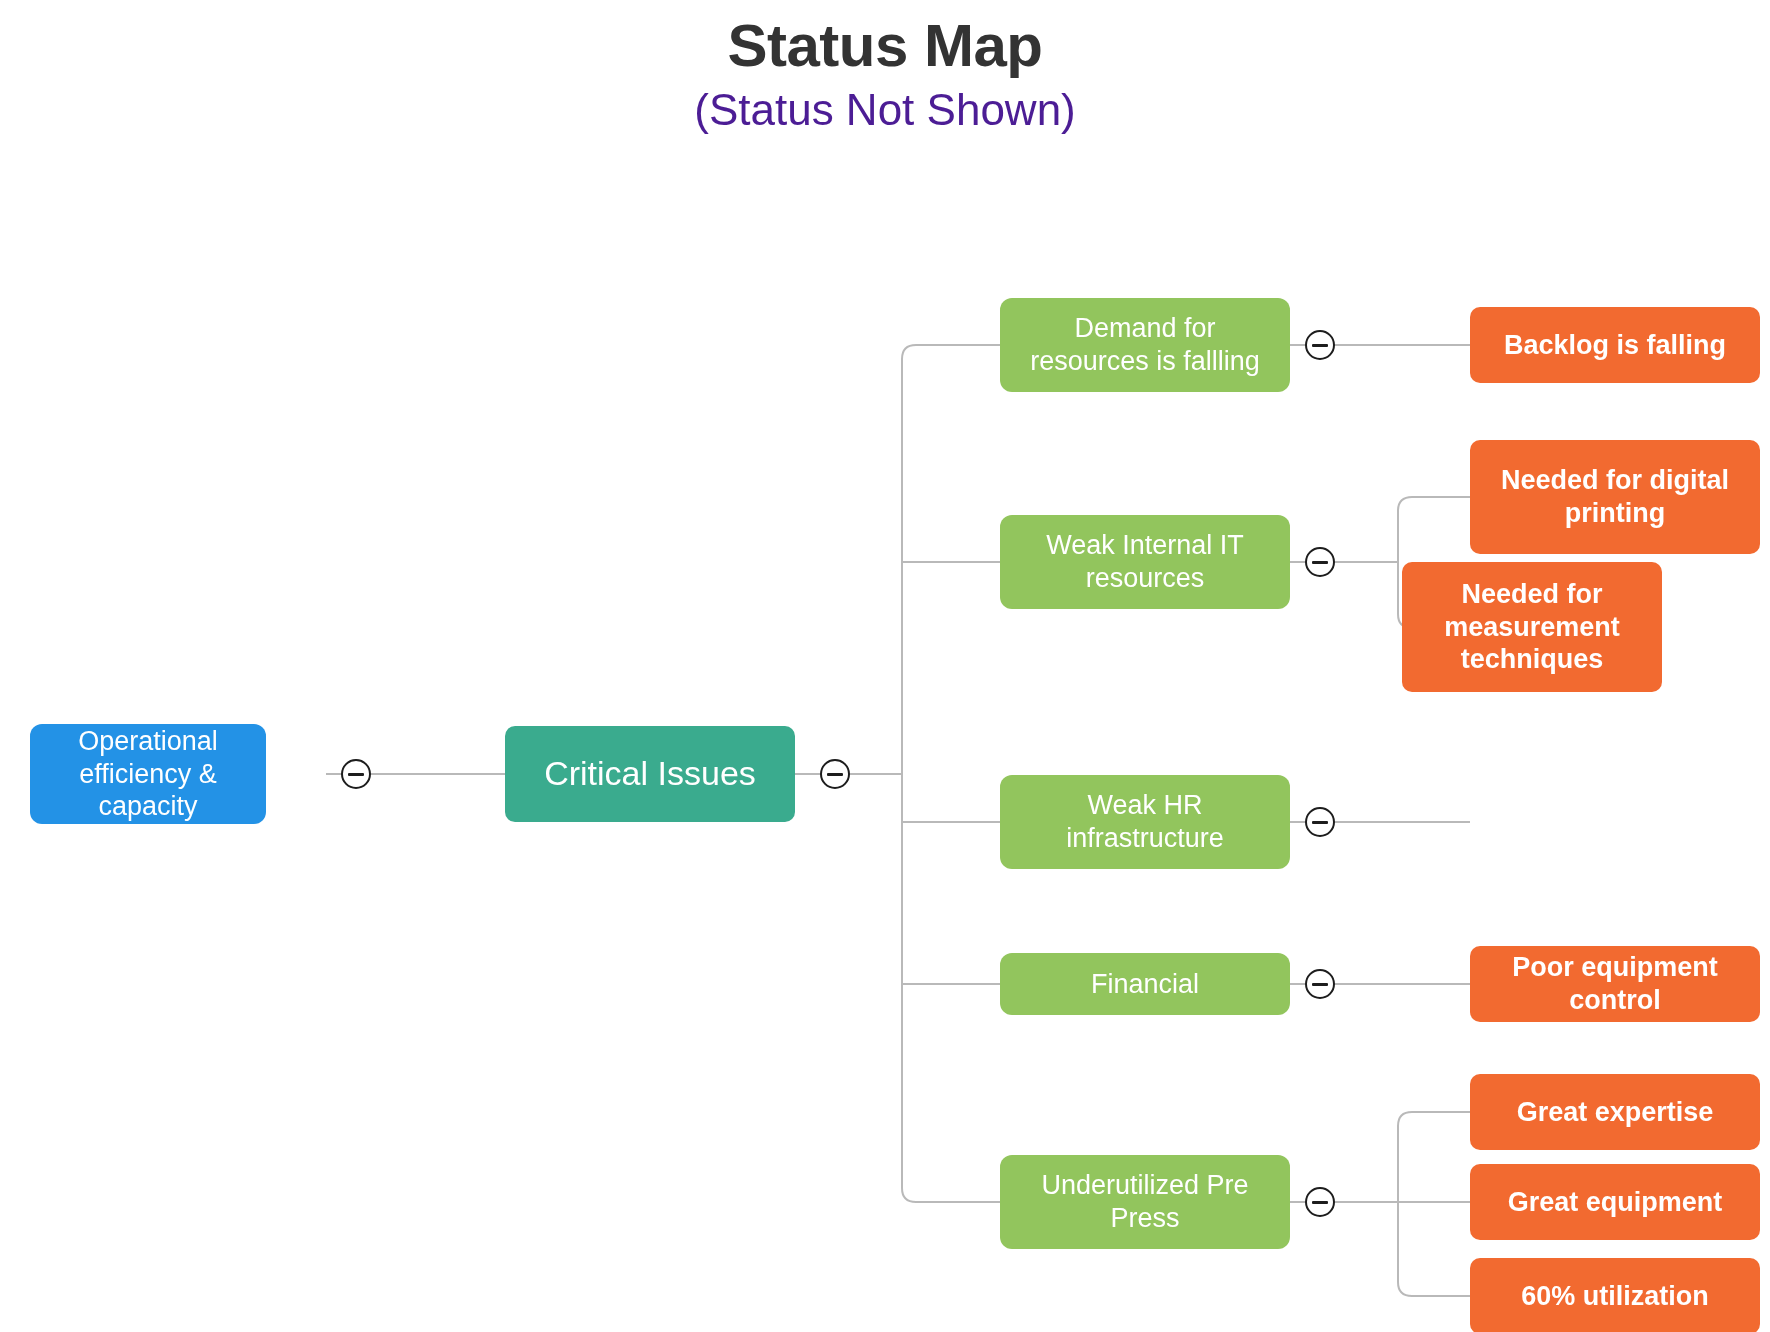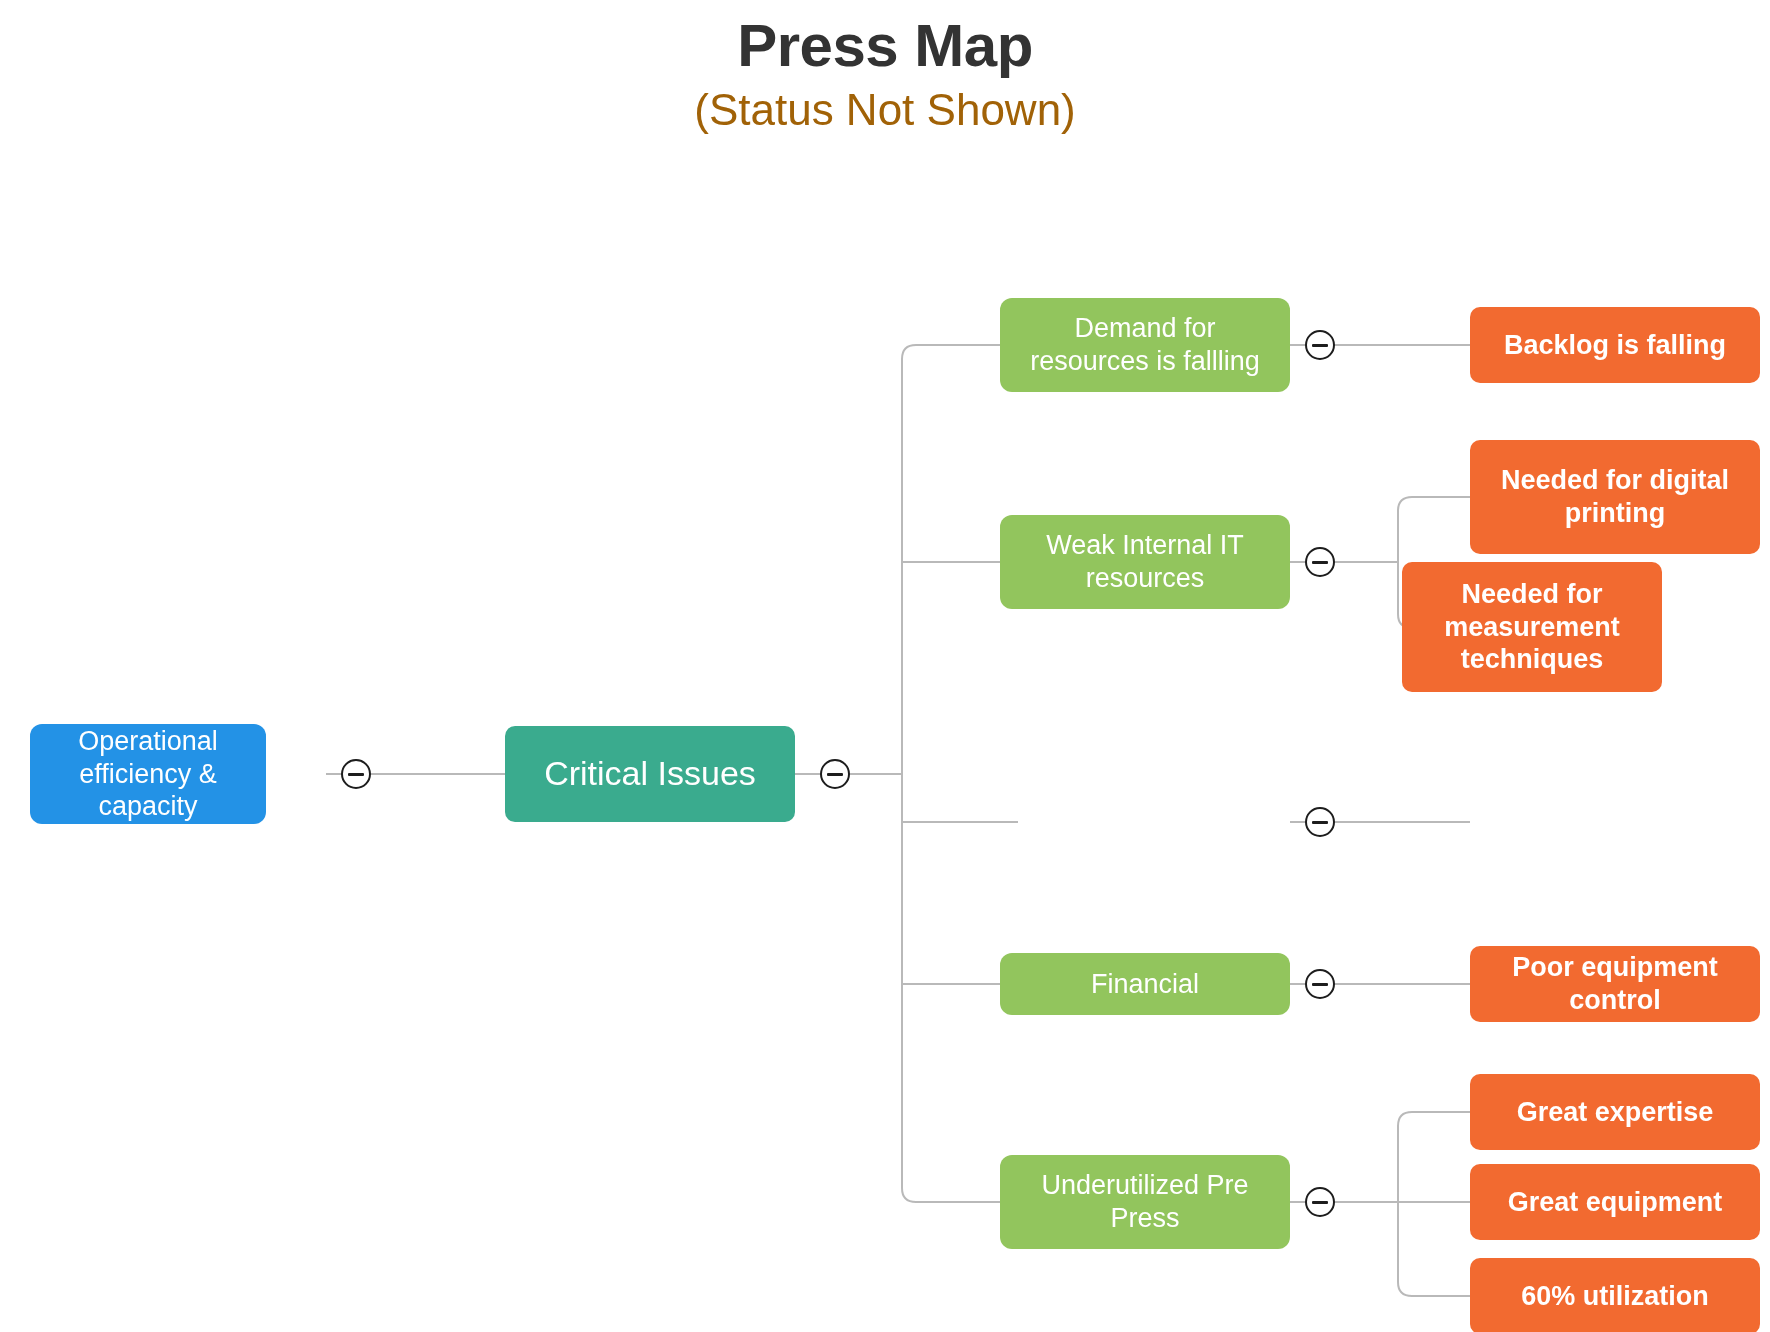--- a/index.html
+++ b/index.html
@@ -33,21 +33,21 @@
     line-height: 1.05;
   }
   #subtitle {
     position: absolute;
     left: 0;
     top: 86px;
     width: 1770px;
     text-align: center;
     font-size: 44px;
     font-weight: normal;
-    color: #a16207;
+    color: #4c1d95;
     line-height: 1.1;
   }
 
   
   #links {
     position: absolute;
     left: 0;
     top: 0;
     width: 1770px;
     height: 1332px;
@@ -115,21 +115,21 @@
     height: 2.5px;
     background: #1d1d1d;
     border-radius: 1px;
   }
 </style>
 </head>
 <body>
 
 <div id="canvas">
 
-  <div id="title">Press Map</div>
+  <div id="title">Status Map</div>
   <div id="subtitle">(Status Not Shown)</div>
 
   <svg id="links" viewBox="0 0 1770 1332" width="1770" height="1332">
 
     <line x1="326" y1="774" x2="505" y2="774"></line>
 
     <line x1="795" y1="774" x2="902" y2="774"></line>
 
     <path d="M 1018 345 L 916 345 Q 902 345 902 359 L 902 774"></path>
     <path d="M 902 774 L 902 1188 Q 902 1202 916 1202 L 1018 1202"></path>
@@ -157,20 +157,21 @@
 
   <div class="node level1" style="left:505px; top:726px; width:290px; height:96px;">Critical Issues</div>
   <div class="toggle" style="left:820px; top:759px;"></div>
 
   <div class="node level2" style="left:1000px; top:298px; width:290px; height:94px;">Demand for resources is fallling</div>
   <div class="toggle" style="left:1305px; top:330px;"></div>
 
   <div class="node level2" style="left:1000px; top:515px; width:290px; height:94px;">Weak Internal IT resources</div>
   <div class="toggle" style="left:1305px; top:547px;"></div>
 
+  <div class="node level2" style="left:1000px; top:775px; width:290px; height:94px;">Weak HR infrastructure</div>
   <div class="toggle" style="left:1305px; top:807px;"></div>
 
   <div class="node level2" style="left:1000px; top:953px; width:290px; height:62px;">Financial</div>
   <div class="toggle" style="left:1305px; top:969px;"></div>
 
   <div class="node level2" style="left:1000px; top:1155px; width:290px; height:94px;">Underutilized Pre Press</div>
   <div class="toggle" style="left:1305px; top:1187px;"></div>
 
   <div class="node level3" style="left:1470px; top:307px; width:290px; height:76px;">Backlog is falling</div>
 

